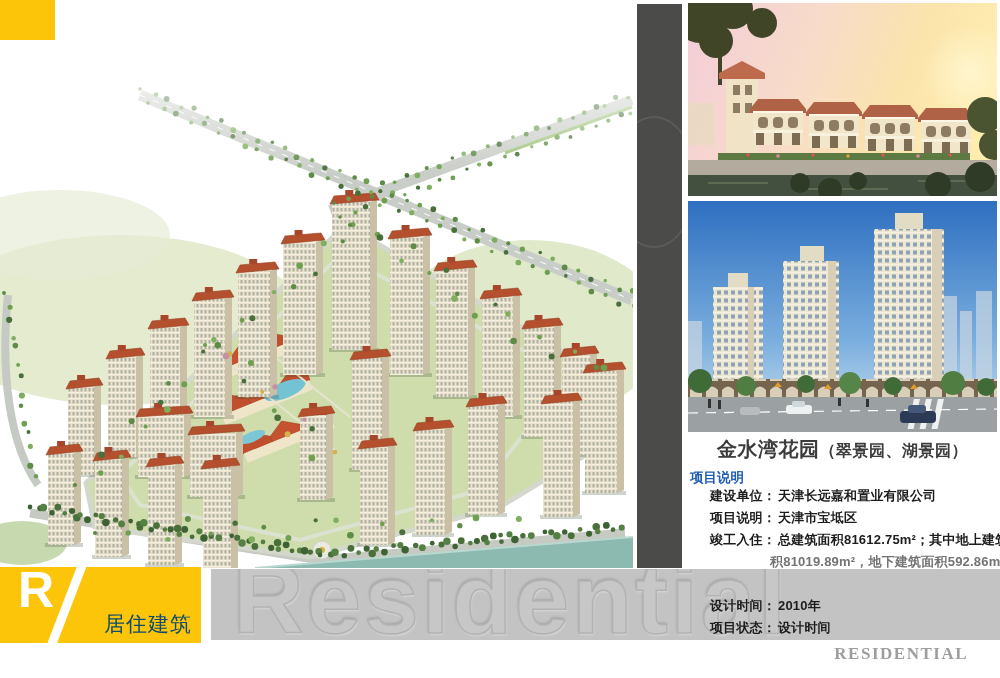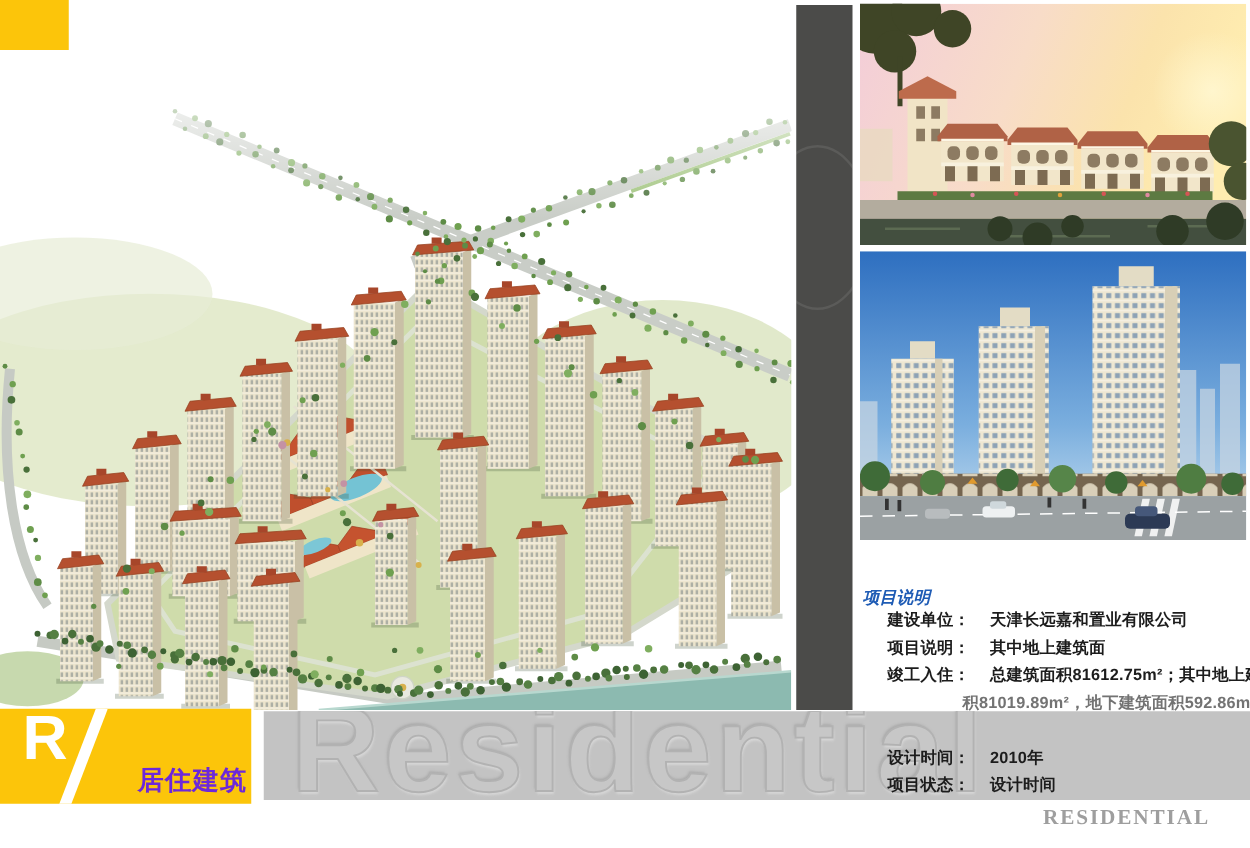--- a/index.html
+++ b/index.html
@@ -15,41 +15,41 @@
   .strip .wm-arc{position:absolute;left:-26px;top:112px;width:82px;height:128px;
       border:2px solid rgba(255,255,255,0.09);border-radius:50%;}
   
   .photo1{left:688px;top:3px;width:309px;height:193px;}
   .photo2{left:688px;top:201px;width:309px;height:231px;}
   
   .ptitle{left:688px;top:436px;width:309px;text-align:center;color:#3c3c3c;
       font-weight:bold;font-size:20px;letter-spacing:0.5px;white-space:nowrap;}
   .ptitle .paren{font-size:16px;}
   
-  .seclabel{left:690px;top:469px;font-size:13.5px;font-weight:bold;color:#1f5cb5;z-index:3;font-style:italic;}
+  .seclabel{left:690px;top:469px;font-size:13.5px;font-weight:bold;color:#1f5cb5;z-index:3;}
   
   .detail-row{position:absolute;left:710px;font-size:13px;font-weight:600;color:#1c1c1c;
       z-index:3;white-space:nowrap;letter-spacing:0.2px;}
-  .detail-row .dlabel{margin-right:16px;}
+  .detail-row .dlabel{margin-right:2px;}
   .detail-wrap{position:absolute;left:757px;font-size:13px;font-weight:600;color:#737373;
       z-index:3;white-space:nowrap;letter-spacing:0.2px;margin-left:13px;}
   
   .band{left:211px;top:569px;width:789px;height:71px;background:#c3c3c3;overflow:hidden;z-index:1;}
   .band .wm-text{position:absolute;left:22px;top:-26px;font-size:98px;font-weight:bold;
       letter-spacing:3px;color:#c7c7c7;-webkit-text-stroke:1.5px #b2b2b2;
       text-shadow:1px 2px 2px #d6d6d6,-1px -2px 2px #a9a9a9;white-space:nowrap;
       font-family:"Liberation Sans",sans-serif;}
   
   .ycat{left:0;top:567px;width:201px;height:76px;background:#fcc50a;overflow:hidden;z-index:2;}
   .ycat .rletter{position:absolute;left:18px;top:-6px;font-size:50px;font-weight:bold;color:#fff;
       font-family:"Liberation Sans",sans-serif;}
   .ycat .slash{position:absolute;left:62px;top:-4px;width:9px;height:86px;background:#fff;
       transform:rotate(21deg);}
-  .ycat .clabel{position:absolute;left:104px;top:43px;width:94px;text-align:right;
-      font-size:21px;font-weight:bold;color:#6d28d9;letter-spacing:1px;white-space:nowrap;}
+  .ycat .clabel{position:absolute;left:104px;top:43px;width:94px;text-align:left;
+      font-size:21px;font-weight:normal;color:#0c4a6e;letter-spacing:1px;white-space:nowrap;}
   
   .brand{left:820px;top:644px;width:148px;text-align:right;font-family:"Liberation Serif","DejaVu Serif",serif;
       font-weight:bold;font-size:17px;color:#9e9e9e;letter-spacing:1.5px;z-index:3;}
 </style>
 </head>
 <body>
 
 <div class="page">
 
   <div class="abs corner"></div>
@@ -706,27 +706,30 @@
       <rect x="52" y="206" width="20" height="8" rx="3" fill="#b8bcbe"></rect>
     </g>
     <g fill="#333">
       <rect x="20" y="198" width="3" height="9"></rect>
         <rect x="30" y="199" width="3" height="9"></rect>
       <rect x="150" y="197" width="3" height="8"></rect>
         <rect x="178" y="198" width="3" height="8"></rect>
     </g>
   </svg>
 
+  <div class="abs ptitle">
+    <span>金水湾花园</span><span class="paren">（翠景园、湖景园）</span>
+  </div>
 
   <div class="abs seclabel">项目说明</div>
 
   <div class="detail-row" style="top:487px">
     <span class="dlabel">建设单位：</span><span>天津长远嘉和置业有限公司</span></div>
   <div class="detail-row" style="top:509px">
-    <span class="dlabel">项目说明：</span><span>其中地上建筑面</span></div>
+    <span class="dlabel">项目说明：</span><span>天津市宝坻区</span></div>
   <div class="detail-row" style="top:531px">
     <span class="dlabel">竣工入住：</span><span>总建筑面积81612.75m²；其中地上建筑面</span></div>
   <div class="detail-wrap" style="top:553px">积81019.89m²，地下建筑面积592.86m²</div>
   <div class="detail-row" style="top:597px">
     <span class="dlabel">设计时间：</span><span>2010年</span></div>
   <div class="detail-row" style="top:619px">
     <span class="dlabel">项目状态：</span><span>设计时间</span></div>
 
   <div class="abs band">
     <div class="wm-text">Residential</div>

